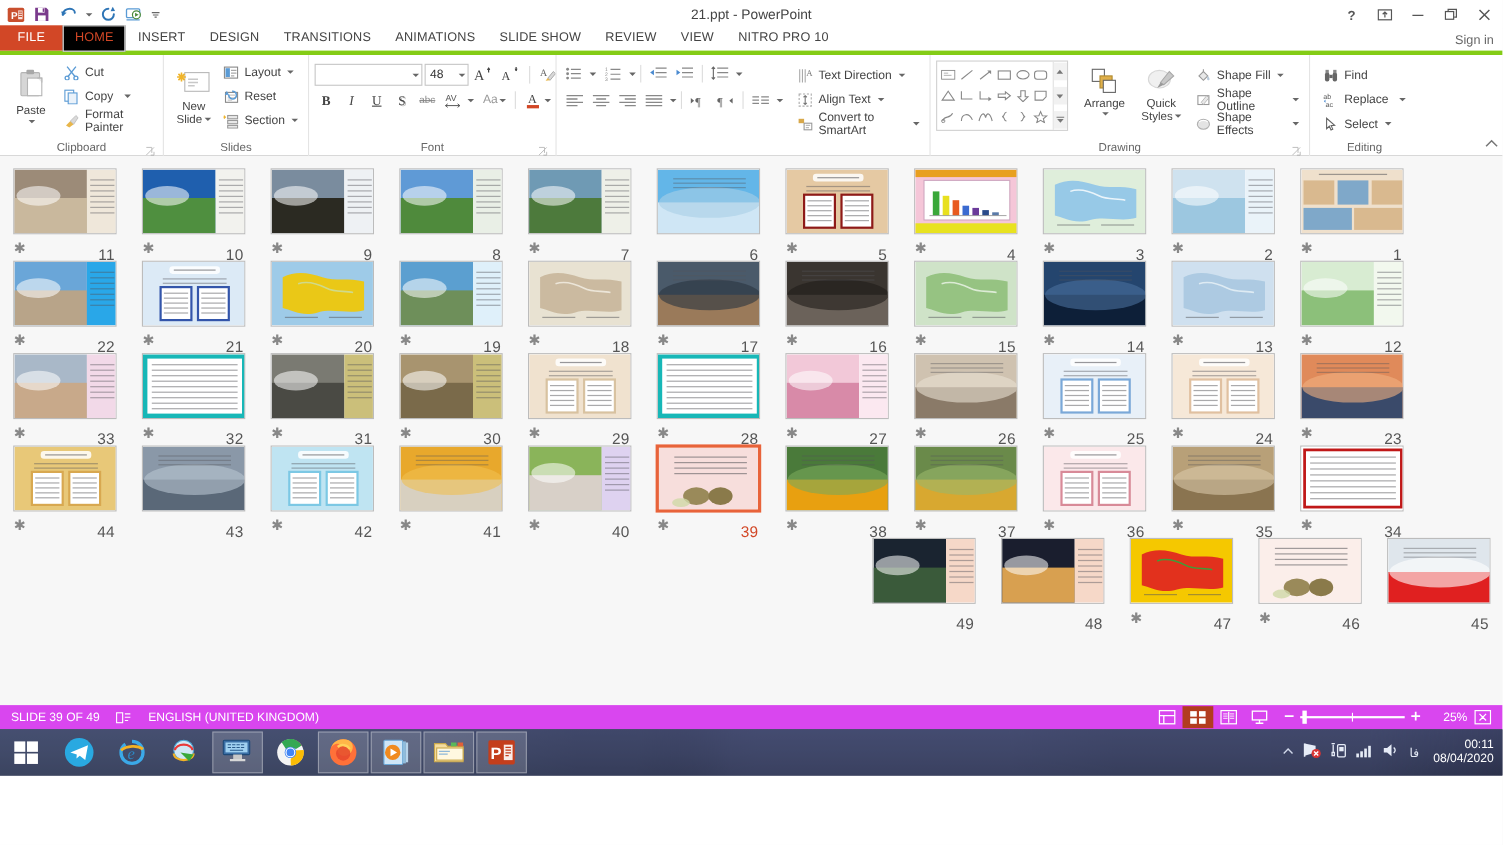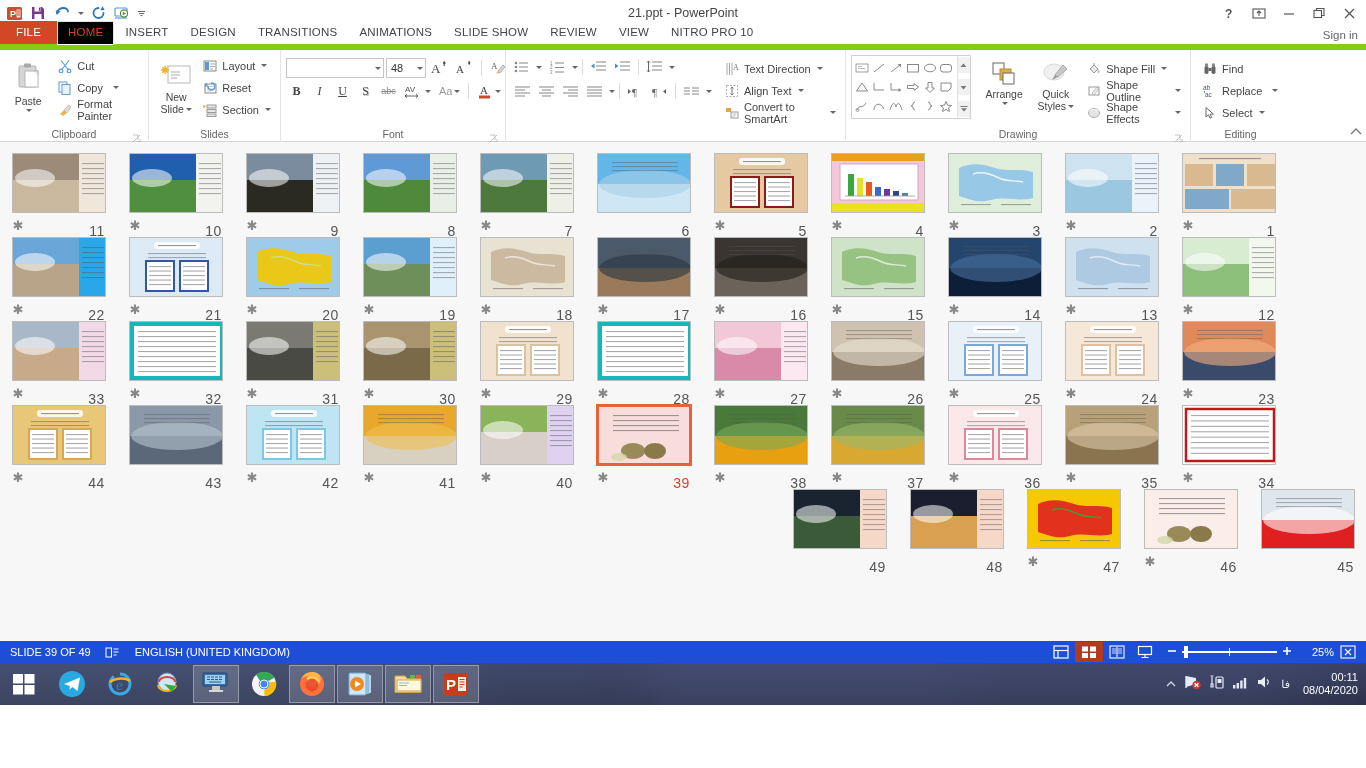--- a/index.html
+++ b/index.html
@@ -16,21 +16,21 @@
   .qat-btn { width:24px; height:22px; display:flex; align-items:center; justify-content:center; cursor:pointer; }
   .qat-btn svg { display:block; }
   .win-title {
     position:absolute; left:0; right:0; text-align:center;
     font-size:12.5px; color:#444; line-height:26px; pointer-events:none;
   }
   .win-ctrls { position:absolute; right:2px; top:0; height:26px; display:flex; align-items:center; }
   .win-ctrl { width:30px; height:24px; display:flex; align-items:center; justify-content:center; color:#666; cursor:pointer; }
 
   
-  .tabbar { height:24px; background:#ffffff; display:flex; align-items:flex-end; position:relative; border-bottom:6px solid #84cc16;}
+  .tabbar { height:24px; background:#ffffff; display:flex; align-items:flex-end; position:relative; border-bottom:4px solid #84cc16;}
   .tab {
     font-size:11.5px; color:#444; padding:4px 11px 5px 11px; cursor:pointer;
     letter-spacing:0.2px; line-height:14px;
   }
   .tab.file { background:#d24726; color:#fff; font-weight:normal; padding:4px 16px 5px 16px; }
   .tab.active { color:#d24726; background:#000000; border:1px solid #e2e2e2; border-bottom:1px solid #fff; position:relative; top:1px; padding:3px 10px 5px 10px;}
   .signin { position:absolute; right:8px; bottom:3px; font-size:11.5px; color:#666; cursor:pointer; }
 
   
   .ribbon { height:92px; background:#fff; border-bottom:1px solid #d4d4d4; display:flex; position:relative; }
@@ -82,21 +82,21 @@
   .thumbwrap { width:96px; height:62px; display:flex; align-items:center; justify-content:center; }
   .thumb { width:94px; height:60px; border:1px solid #bcbcbc; background:#fff; overflow:hidden; position:relative; cursor:pointer; }
   .thumb.selected { border:3px solid #e8633a; width:96px; height:62px; }
   .meta { width:94px; display:flex; align-items:center; justify-content:space-between; height:22px; padding:0 1px; }
   .star { font-size:13px; color:#888; line-height:13px; }
   .star.hidden { visibility:hidden; }
   .snum { font-size:14px; color:#555; letter-spacing:0.3px;margin-top:12px; }
   .snum.sel { color:#d24726; }
 
   
-  .status { height:22px; background:#1d4ed8; color:#fff; display:flex; align-items:center; font-size:11px; position:relative; }
+  .status { height:22px; background:#d946ef; color:#fff; display:flex; align-items:center; font-size:11px; position:relative; }
   .status .sleft { display:flex; align-items:center; gap:14px; padding-left:10px; }
   .status .sright { position:absolute; right:4px; top:0; height:22px; display:flex; align-items:center; gap:0px; }
   .vbtn { width:28px; height:20px; display:flex; align-items:center; justify-content:center; cursor:pointer; }
   .vbtn.on { background:#b23c1f; }
   .zoomslider { display:flex; align-items:center; gap:5px; padding:0 8px; }
   .ztrack { width:95px; height:2px; background:#fff; position:relative; }
   .zthumb { position:absolute; left:2px; top:-5px; width:4px; height:12px; background:#fff; }
   .zmid { position:absolute; left:47px; top:-3px; width:1px; height:8px; background:#fff; }
   .zpct { font-size:11px; width:34px; text-align:right; }
 

